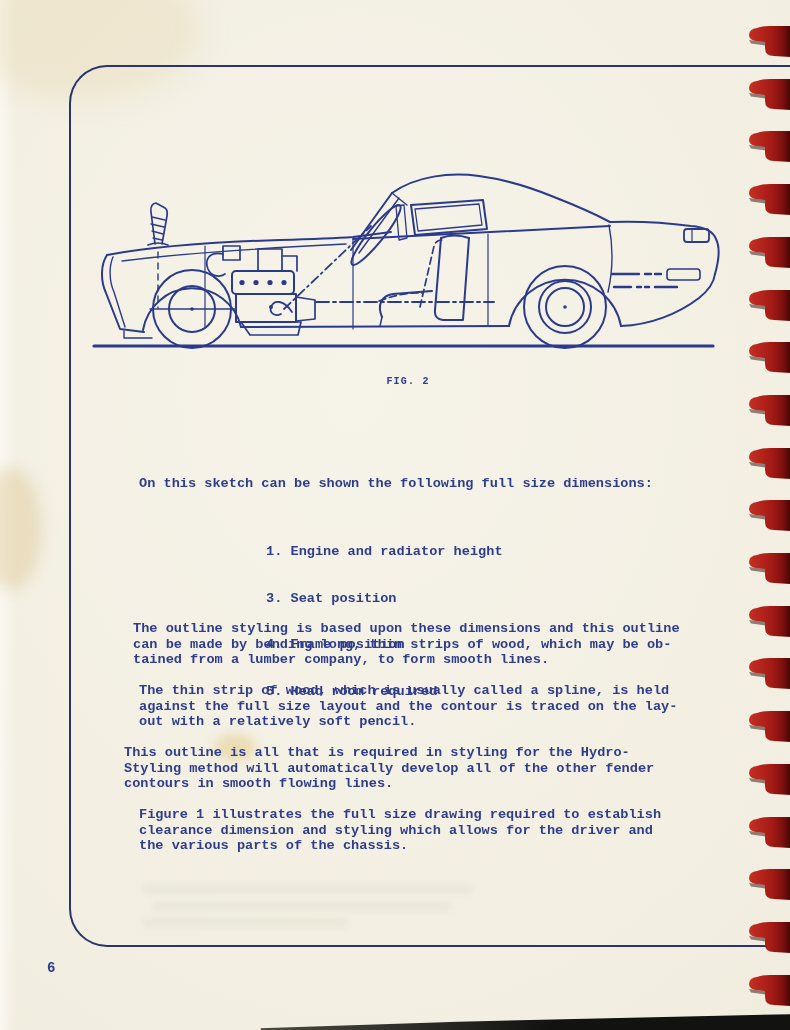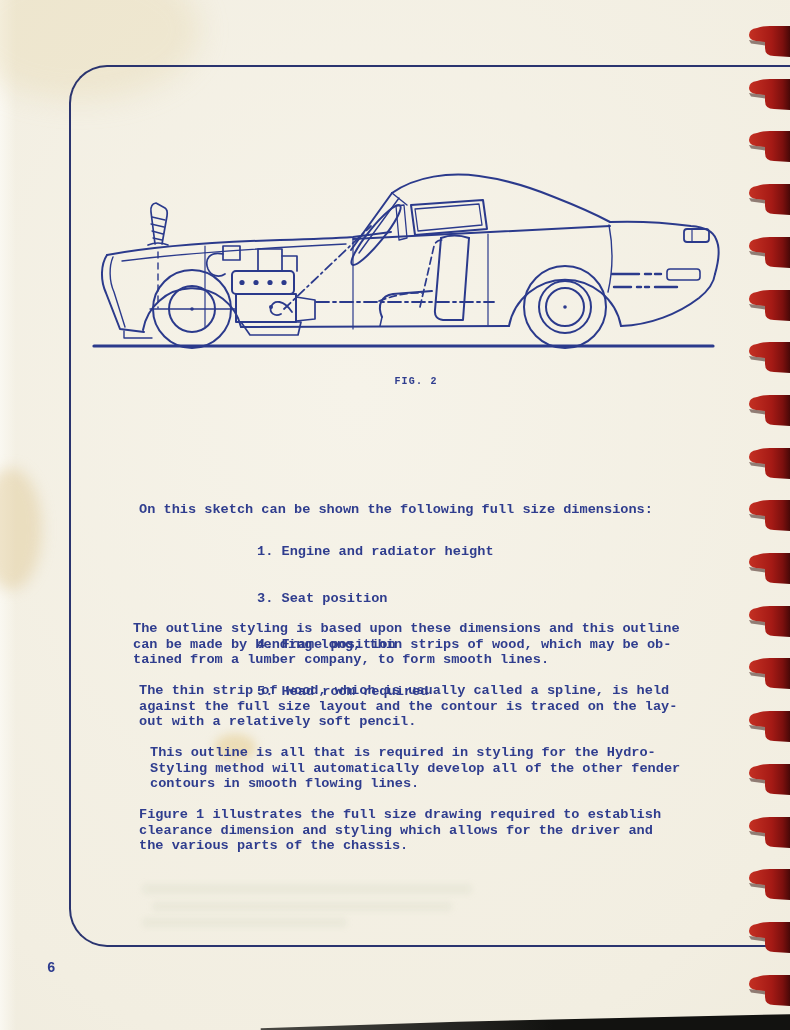--- a/index.html
+++ b/index.html
@@ -23,30 +23,30 @@
   .g2{left:152px;top:902px;width:300px;height:9px;}
   .g3{left:142px;top:918px;width:205px;height:9px;}
   .bottom-edge{left:0;bottom:0;width:100%;height:22px;
     clip-path:polygon(33% 92%, 58% 62%, 100% 28%, 100% 100%, 33% 100%);
     background:linear-gradient(to right, rgba(26,26,22,.55), #121210 70%);}
   
   .frame{left:69px;top:65px;width:721px;height:882px;border:2.6px solid #2a346f;
     border-right:none;border-radius:38px 0 0 38px;box-sizing:border-box;}
   
   .car-svg{left:80px;top:160px;}
-  .caption{left:356px;top:376px;width:120px;text-align:center;
+  .caption{left:348px;top:376px;width:120px;text-align:center;
     font-weight:700;font-size:10px;letter-spacing:1.2px;color:#2e3c8e;}
   
   .typed{white-space:pre;font-weight:700;font-size:13.6px;line-height:15.5px;
     color:#2f3d8e;}
-  .intro{left:139px;top:476px;margin-top:26px;}
+  .intro{left:139px;top:476px;}
   .list{left:257px;top:513px;}
-  .list div{height:15.5px;}
+  .list div{height:15.5px;margin-left:9px;}
   .p1{left:133px;top:621px;} .p2{left:139px;top:683px;}
-  .p3{left:150px;top:745px;font-family:Liberation Mono, monospace;} .p4{left:139px;top:807px;}
+  .p3{left:124px;top:745px;font-family:Liberation Mono, monospace;} .p4{left:139px;top:807px;}
   .pageno{left:47px;top:960px;font-weight:700;font-size:14px;color:#2e3c8e;}
   
   .rail{right:0;top:0;width:48px;height:100%;}
   .tooth{position:absolute;right:0;width:44px;height:32px;}
   svg.defs{position:absolute;width:0;height:0;}
 </style>
 </head>
 <body>
 
 <div class="abs left-edge"></div>

